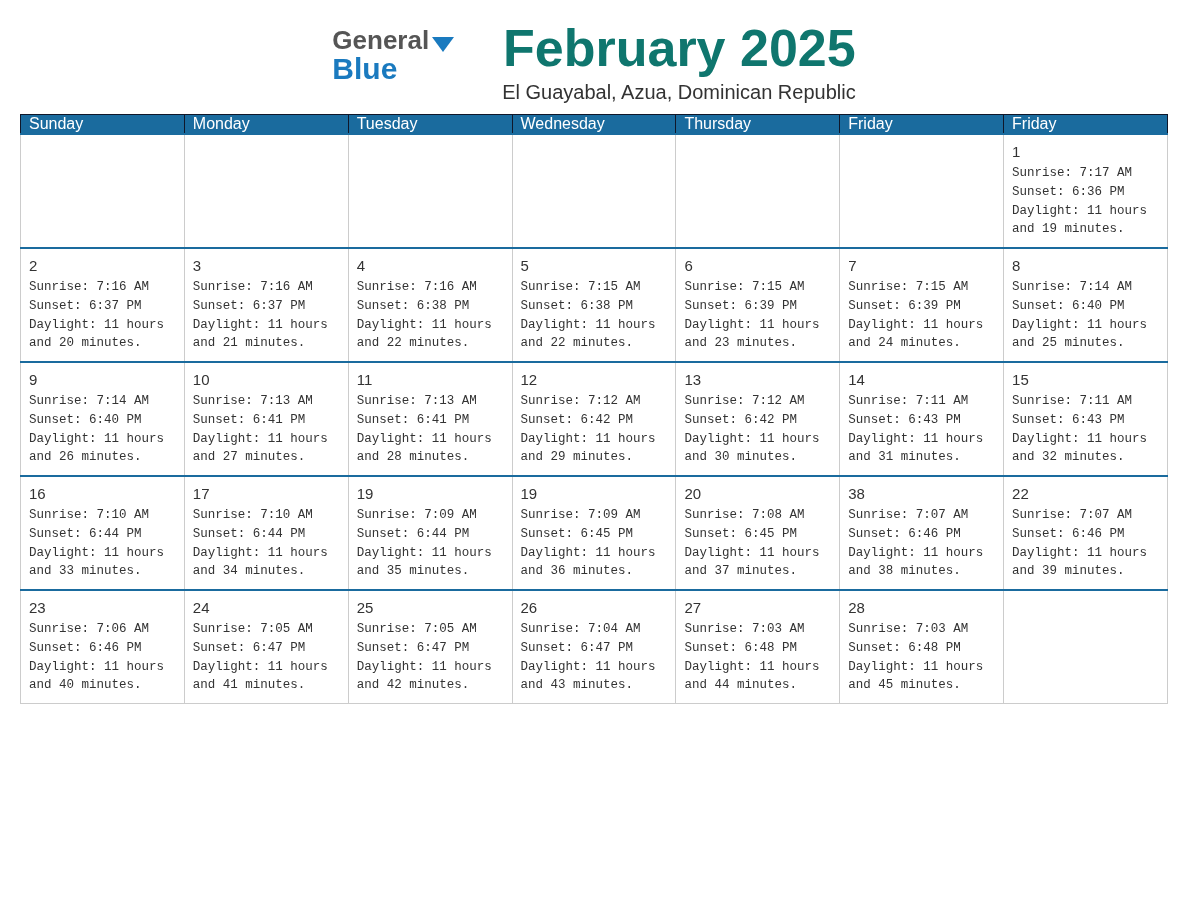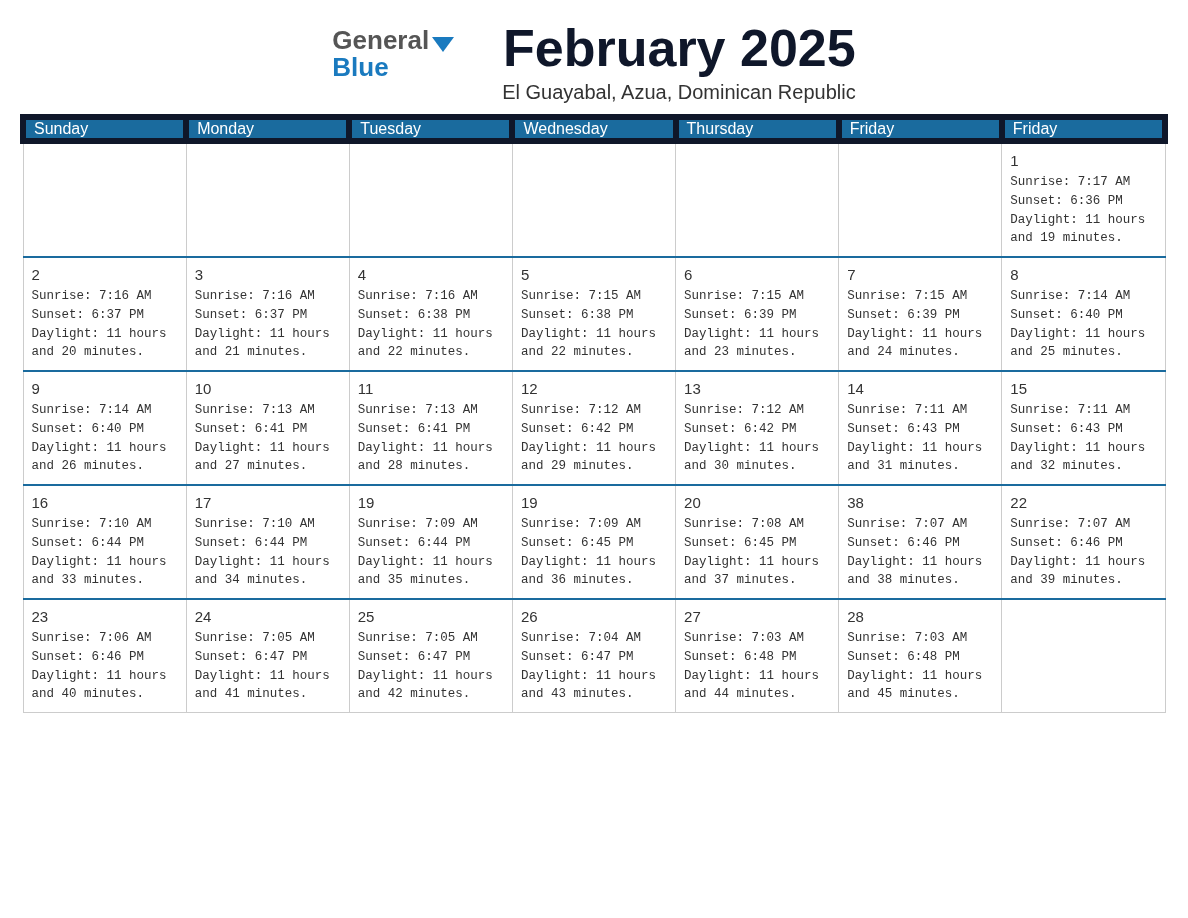--- a/index.html
+++ b/index.html
@@ -21,42 +21,42 @@
       flex-direction: column;
       align-items: flex-start;
       padding-top: 5px;
     }
     .title-section {
       text-align: right;
     }
     .month-title {
       font-size: 52px;
       font-weight: bold;
-      color: #0f172a;
+      color: #0f766e;
       line-height: 1.1;
     }
     .location-title {
       font-size: 20px;
       color: #333;
       margin-top: 4px;
       margin-left: 48px;
     }
     .calendar-table {
       width: 100%;
       border-collapse: collapse;
       margin-top: 10px;
     }
     .calendar-table th {
       background-color: #1a6b9e;
       color: #fff;
       padding: 0 8px;
       text-align: left;
       font-size: 16px;
       font-weight: normal;
-      border: 6px solid #0f172a;
+      border: 1px solid #0f172a;
     }
     .calendar-table td {
       vertical-align: top;
       padding: 8px;
       border: 1px solid #ccc;
       width: calc(100% / 7);
       min-height: 110px;
       font-size: 12.5px;
       color: #333;
       background: #fff;
@@ -83,21 +83,21 @@
       background: #f9f9f9;
     }
     .logo-line1 {
       display: flex;
       align-items: center;
       font-size: 26px;
       font-weight: bold;
       color: #555;
     }
     .logo-line2 {
-      font-size: 26px;
+      font-size: 30px;
       font-weight: bold;
       color: #1a7abf;
       margin-top: -4px;
     }
   </style>
 </head>
 <body>
 
 <div class="header">
   <div class="logo">

